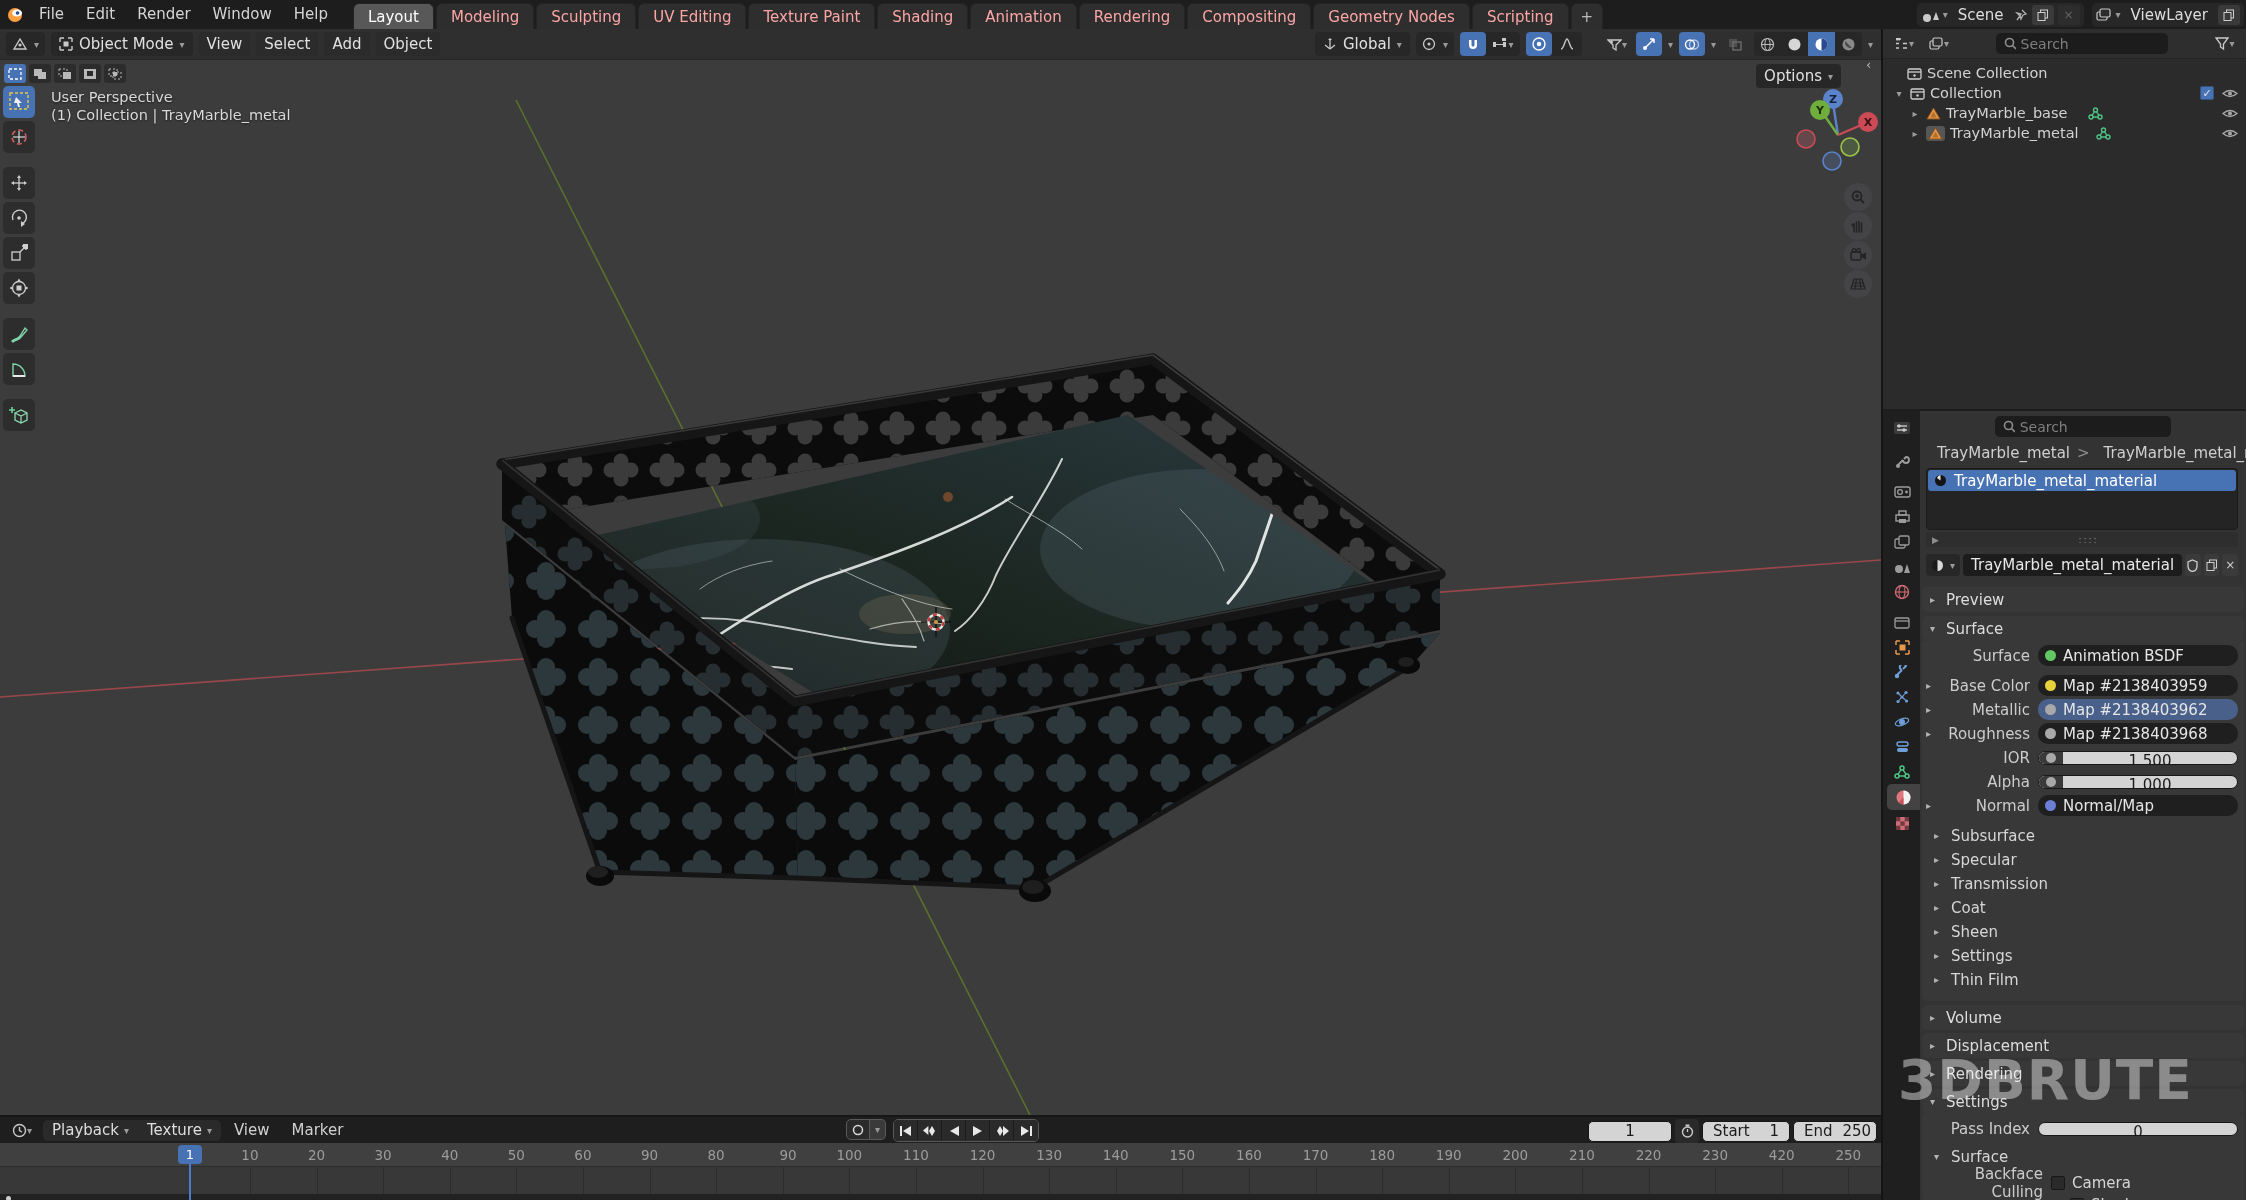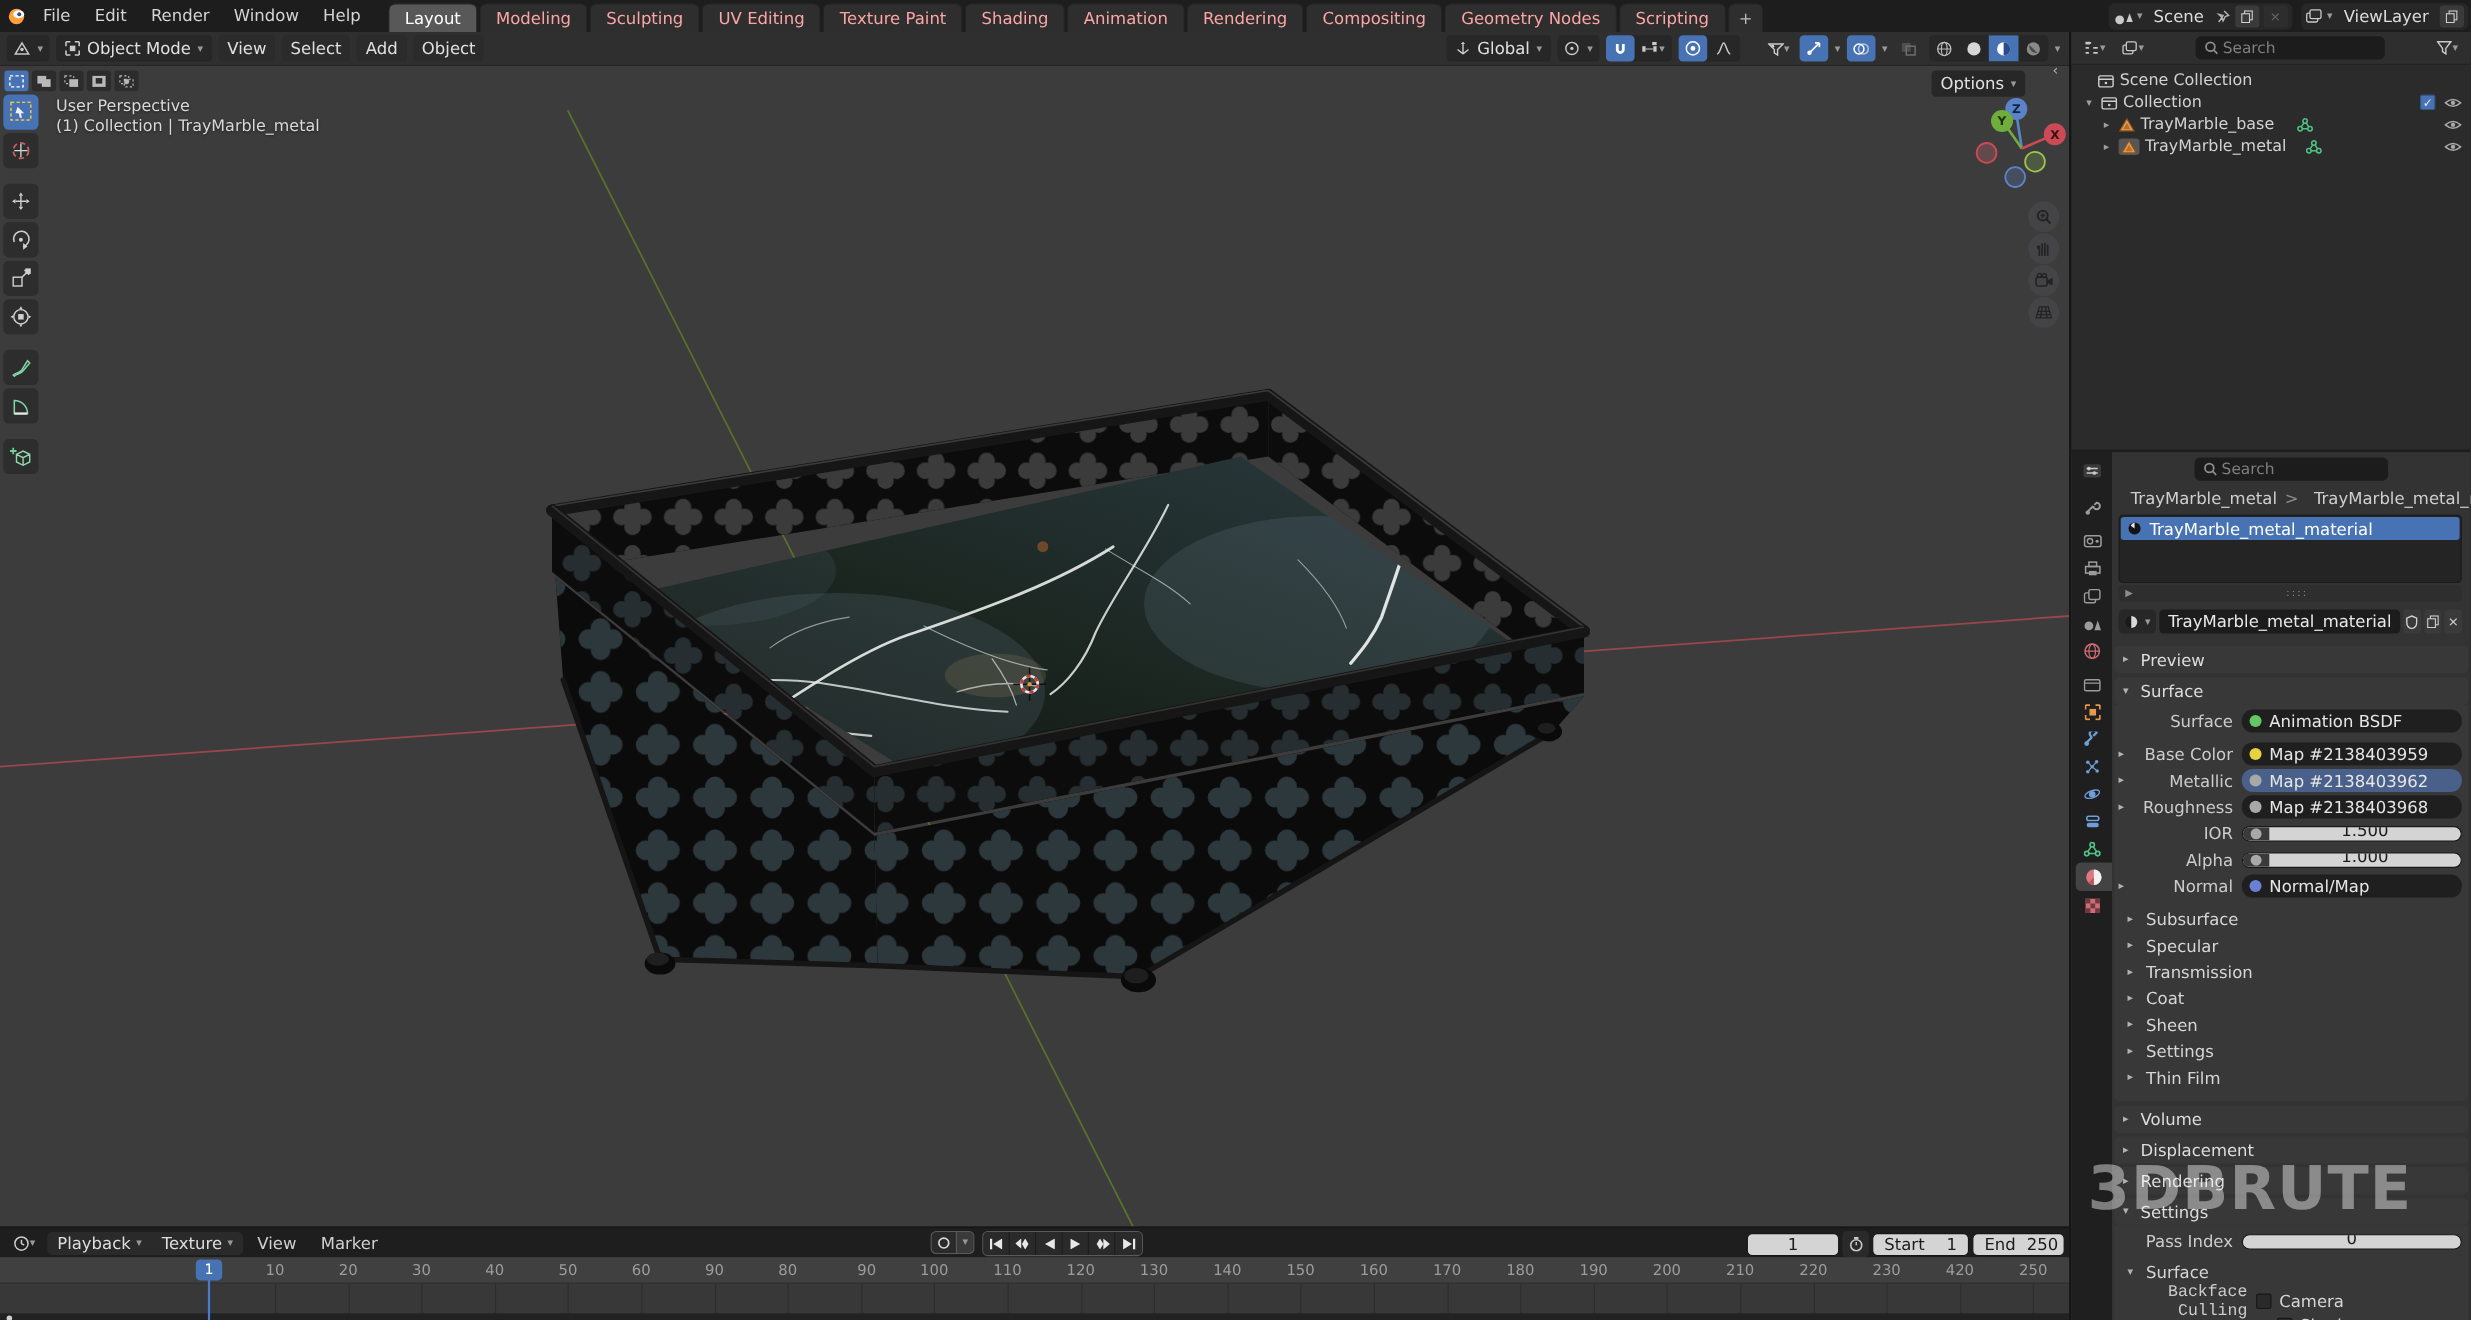--- a/index.html
+++ b/index.html
@@ -79,21 +79,21 @@
   .prow { position:absolute; left:0; right:0; display:flex; align-items:center; }
   .panel-hdr { background:#383838; border-radius:5px; height:25px; display:flex; align-items:center; gap:6px; padding:0 8px;
                color:#dddddd; position:absolute; left:2px; right:2px; }
   .panel-body { position:absolute; left:2px; right:2px; background:#383838; border-radius:0 0 5px 5px; }
   .caret { color:#b2b2b2; font-size:10px; width:10px; }
   .grid-row { position:absolute; left:0; right:8px; height:23px; display:flex; align-items:center; }
   .grid-label { width:118px; text-align:right; color:#cccccc; padding-right:8px; flex:none; }
   .fld { flex:1; height:21px; border-radius:10px; background:#1f1f1f; display:flex; align-items:center; gap:7px; padding:0 7px; color:#e6e6e6; }
   .fld.blue { background:#49608a; }
   .dot { width:11px; height:11px; border-radius:50%; flex:none; }
-  .slider { flex:1; height:14px; border-radius:10px; background:#d4d4d4; color:#1b1b1b; display:flex; align-items:flex-end;
+  .slider { flex:1; height:14px; border-radius:10px; background:#d4d4d4; color:#1b1b1b; display:flex; align-items:flex-start;
             position:relative; overflow:hidden; border:1px solid #181818; }
   .slider .dotbox { width:24px; height:100%; background:#3a3a3a; display:flex; align-items:center; justify-content:center; flex:none; }
   .slider .val { flex:1; text-align:center; }
   .sub-row { position:absolute; left:14px; display:flex; align-items:center; gap:7px; color:#d6d6d6; height:23px; }
   .watermark { position:absolute; left:1898px; top:1048px; z-index:40; font-size:55px; font-weight:800;
                color:rgba(255,255,255,.42); letter-spacing:1px; font-family:"DejaVu Sans","Liberation Sans",sans-serif; }
 
   
   .timeline { position:absolute; left:0; top:1115px; width:1881px; height:85px; background:#353535; border-top:2px solid #161616; }
   .tl-header { position:absolute; top:0; left:0; right:0; height:26px; background:#1e1e1e; display:flex; align-items:center; gap:4px; padding:0 5px; }
@@ -968,21 +968,21 @@
       <span class="grid-label">Pass Index</span>
       <span class="slider">
           <span class="val">0</span>
         </span>
     </div>
     <div class="sub-row" style="top:734px;">
         <span class="caret">▾</span>
         <span>Surface</span>
       </div>
     <div class="grid-row" style="top:760px;">
-      <span class="grid-label" style="width:131px;font-family:Liberation Mono, monospace;">Backface Culling</span>
+      <span class="grid-label" style="width:131px;">Backface Culling</span>
       <span class="chkbox"></span>
       <span style="margin-left:7px; color:#d6d6d6;">Camera</span>
     </div>
     <div class="grid-row" style="top:782px;">
       <span class="grid-label" style="width:150px;"></span>
       <span class="chkbox"></span>
       <span style="margin-left:7px; color:#d6d6d6;">Shadow</span>
     </div>
   </div>
 </div>

